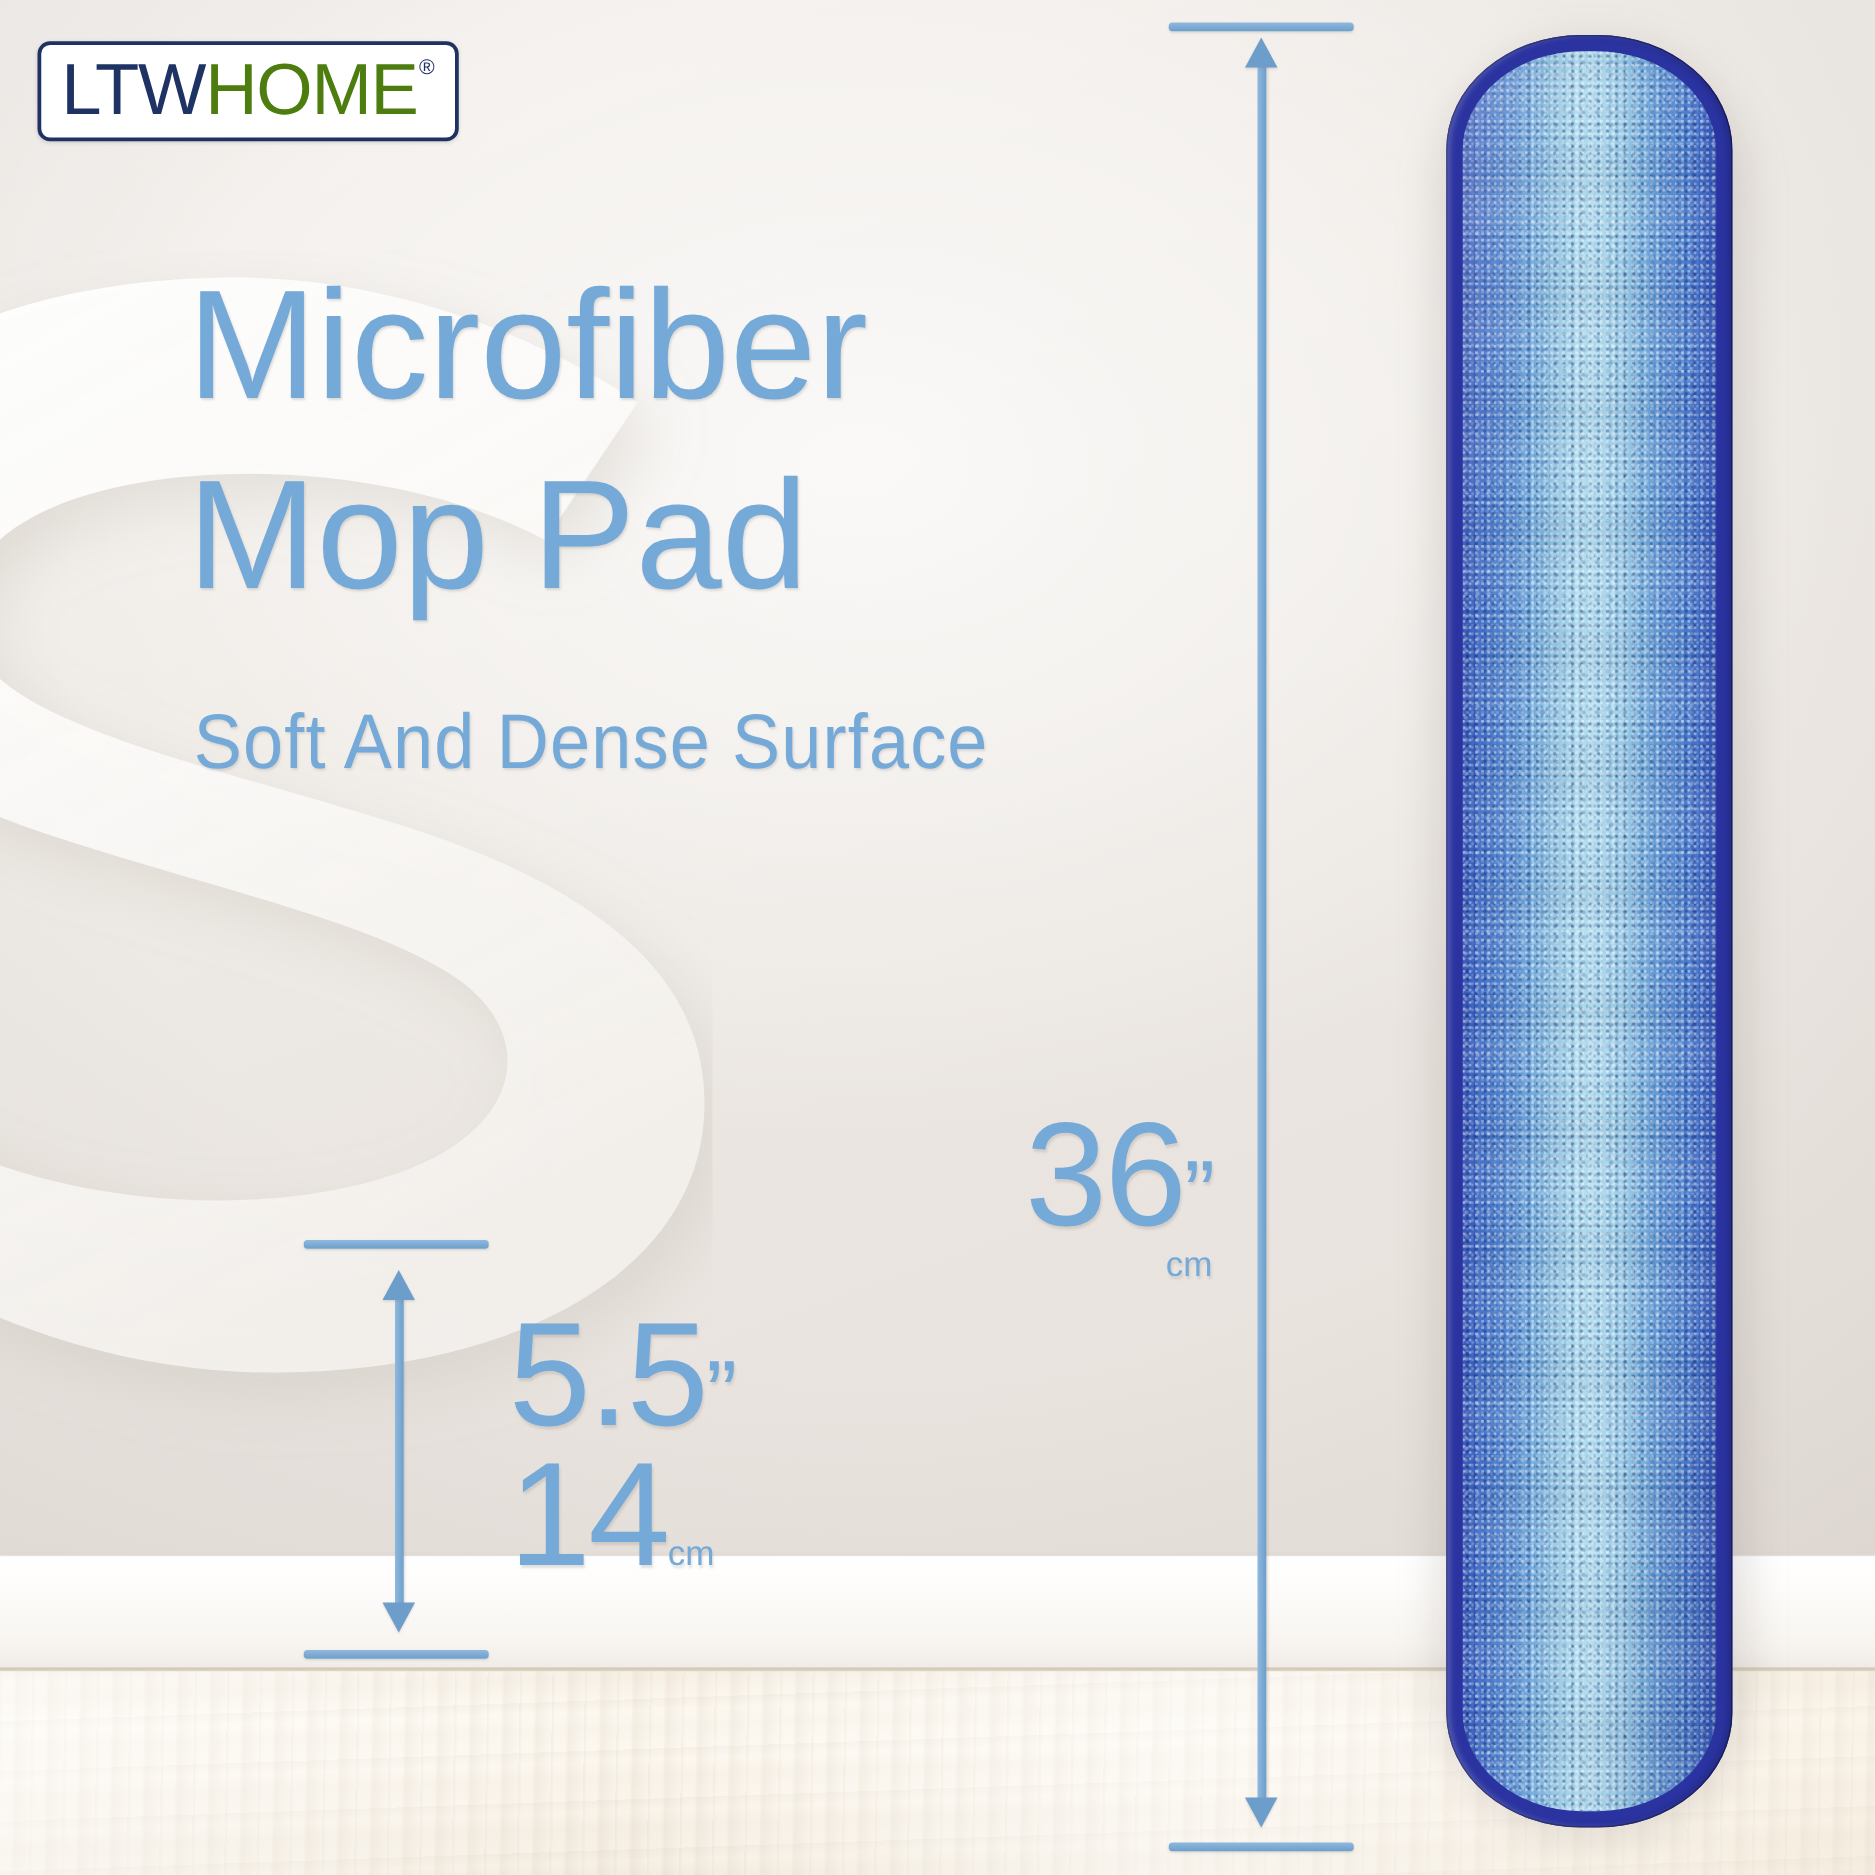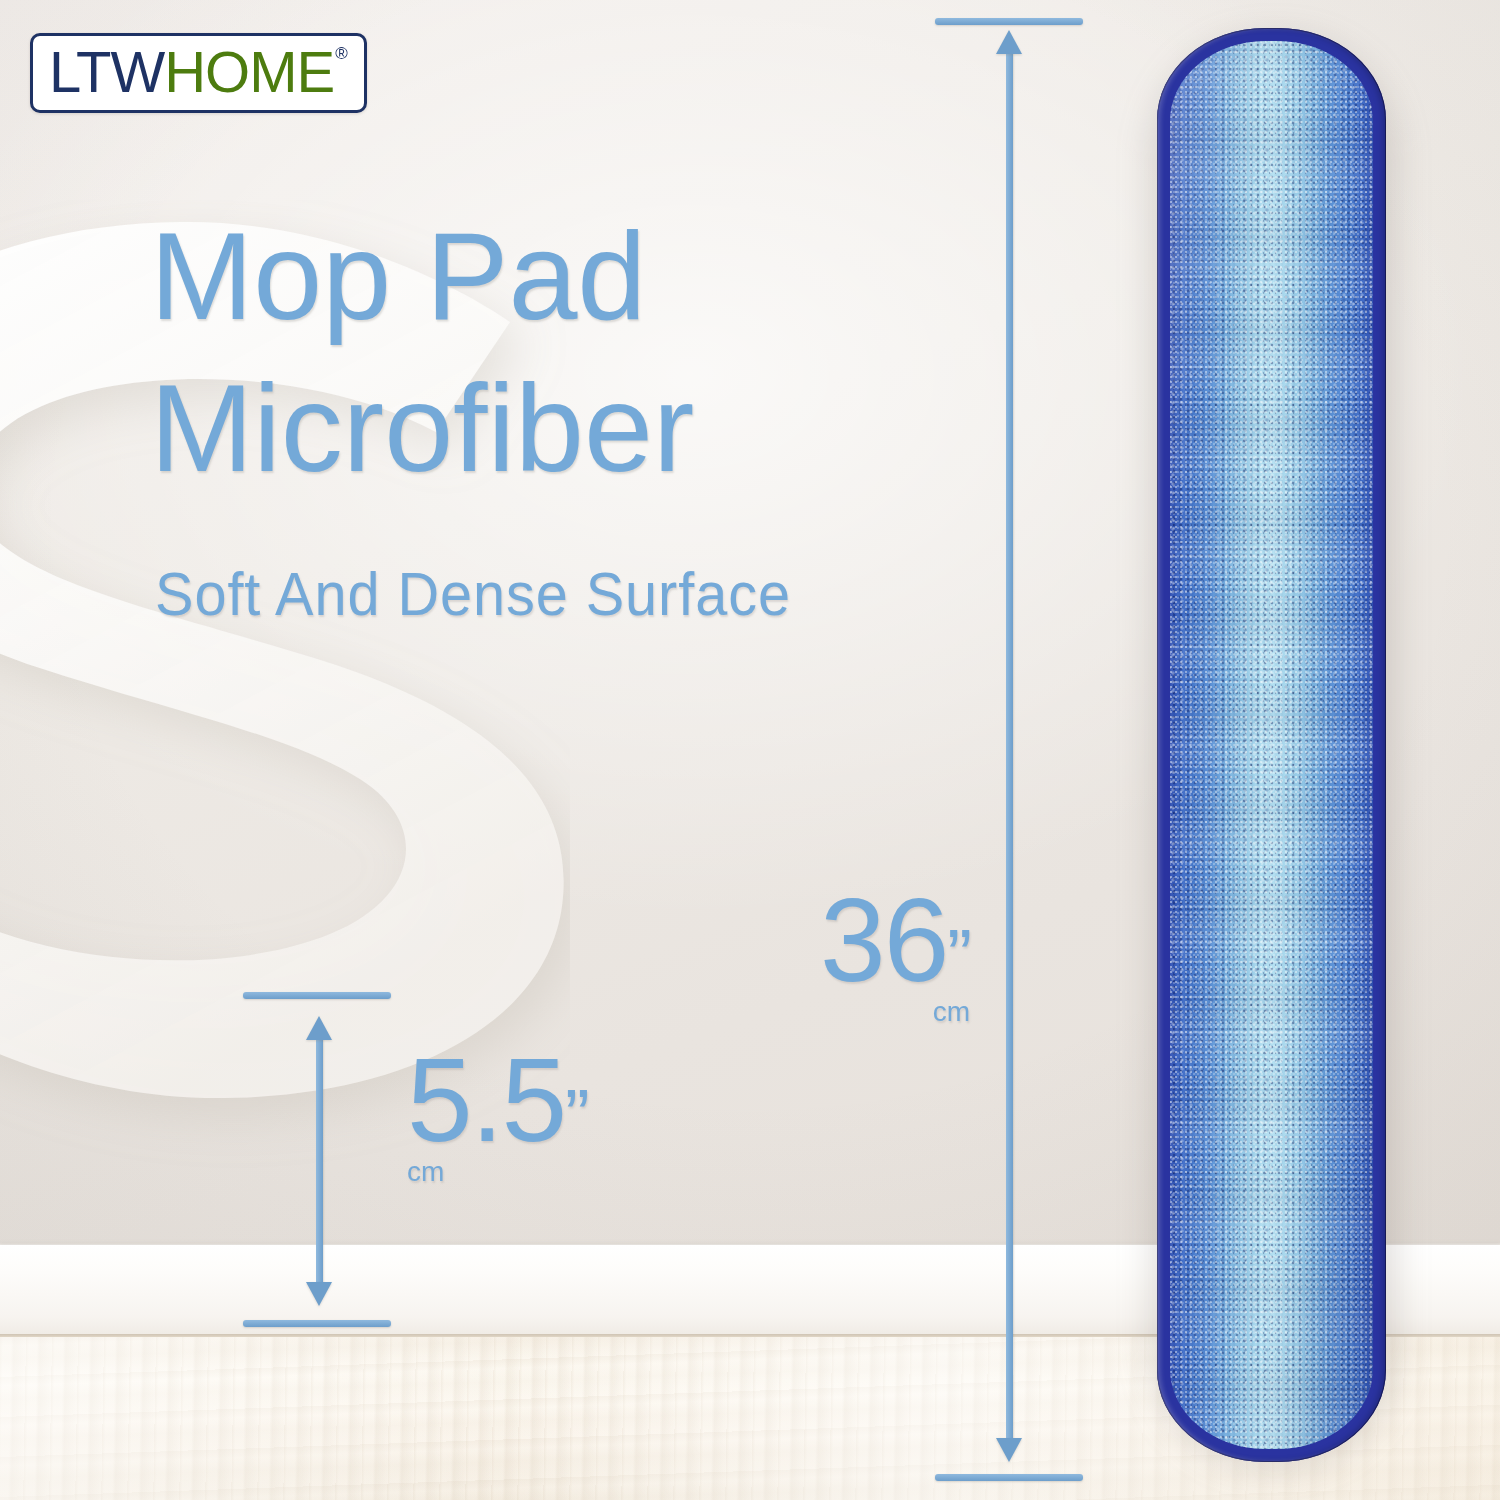--- a/index.html
+++ b/index.html
@@ -397,22 +397,22 @@
   <div class="floor"></div>
   <div class="floor-sheen"></div>
 
   <div class="logo">
     <span class="logo-ltw">LTW</span>
     <span class="logo-home">HOME</span>
     <span class="logo-reg">®</span>
   </div>
 
   <div class="headline">
+    <div class="headline-line">Microfiber</div>
     <div class="headline-line">Mop Pad</div>
-    <div class="headline-line">Microfiber</div>
   </div>
 
   <div class="subhead">Soft And Dense Surface</div>
 
   <div class="tick" id="dim-height-tick-top"></div>
   <div class="tick" id="dim-height-tick-bottom"></div>
   <div class="vline" id="dim-height-line"></div>
   <div class="arrowhead arrow-up" id="dim-height-arrow-top"></div>
   <div class="arrowhead arrow-down" id="dim-height-arrow-bot"></div>
 
@@ -434,20 +434,21 @@
   <div class="arrowhead arrow-up" id="dim-width-arrow-top"></div>
   <div class="arrowhead arrow-down" id="dim-width-arrow-bot"></div>
 
   <div class="dim-label" id="label-width">
     <div class="dim-rows">
       <div class="dim-row">
         <span class="num">5.5</span>
           <span class="unit-in">”</span>
       </div>
       <div class="dim-row">
+        <span class="num">14</span>
           <span class="unit-cm">cm</span>
       </div>
     </div>
   </div>
 
   <div class="pad-shadow"></div>
   <div class="pad">
     <div class="pad-face">
       <div class="pad-texture"></div>
       <div class="pad-texture2"></div>

